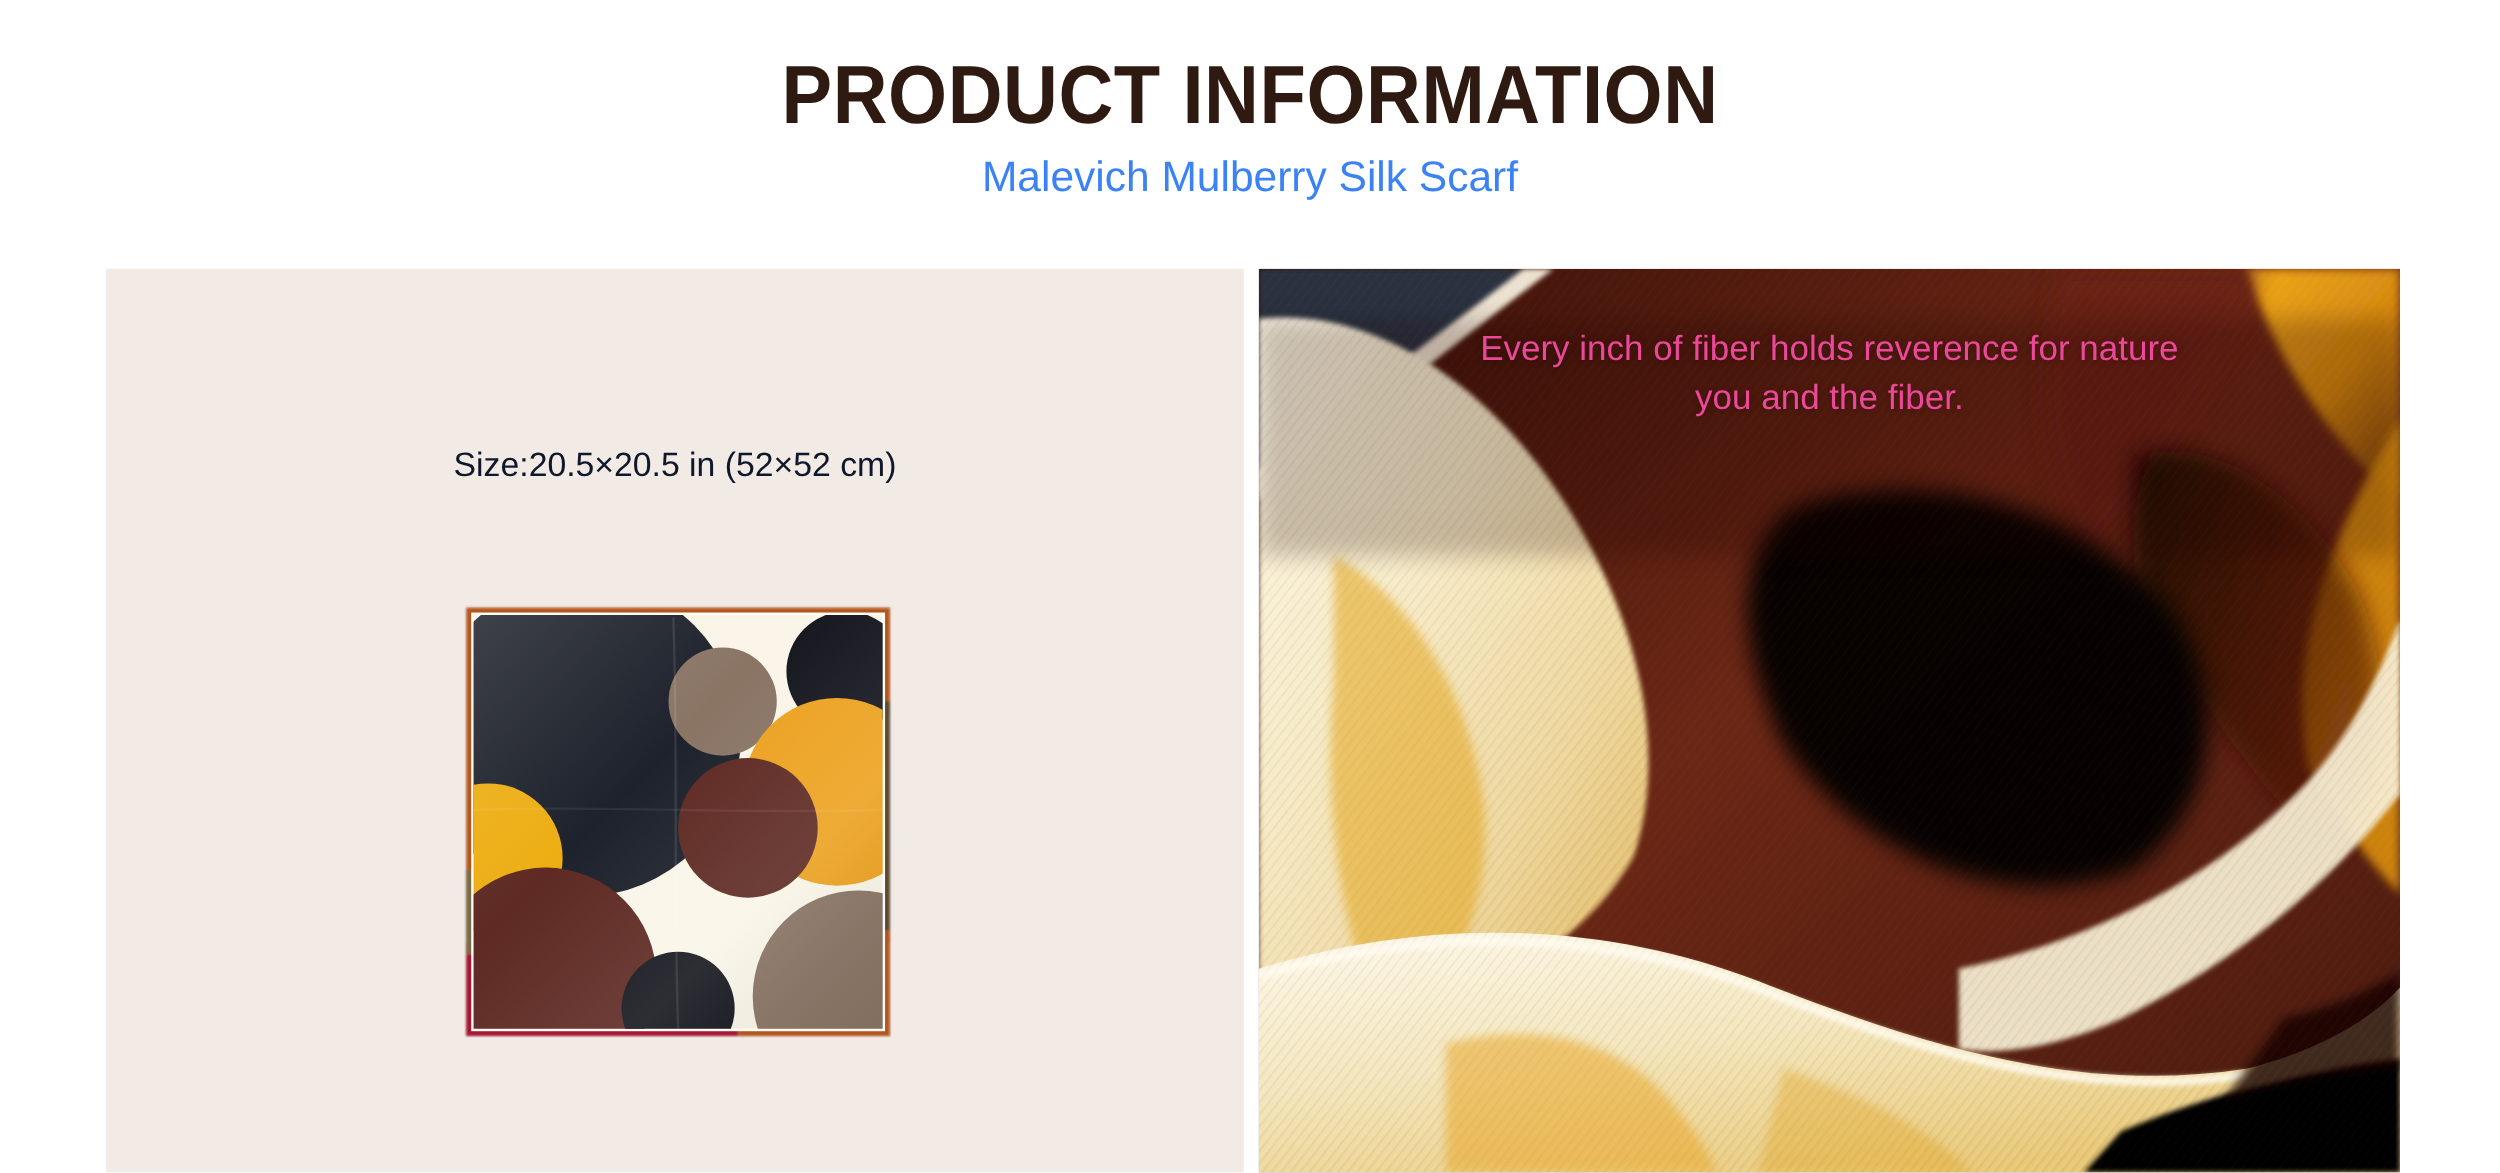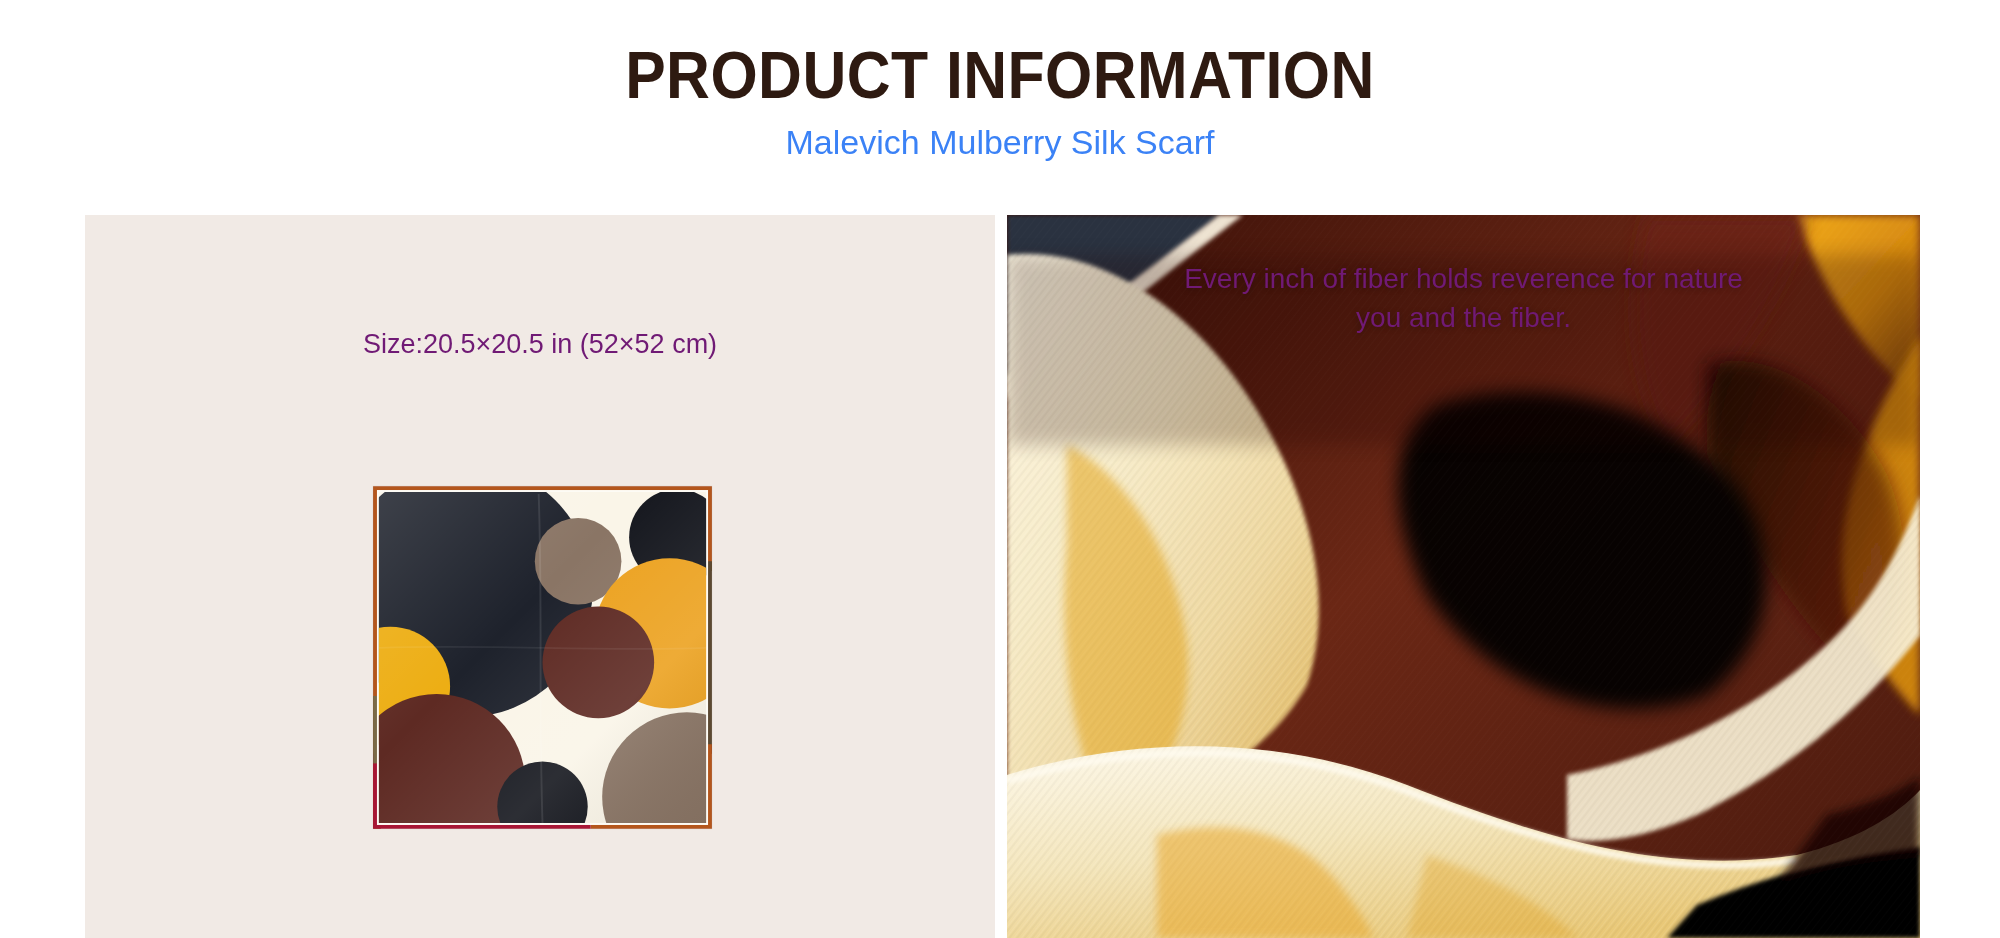--- a/index.html
+++ b/index.html
@@ -31,33 +31,33 @@
     position:absolute; left:85px; top:215px; width:910px; height:723px;
     background:#F1EAE5; overflow:hidden;
   }
   .panel-right {
     position:absolute; left:1007px; top:215px; width:913px; height:723px;
     overflow:hidden;
   }
 
   
   .spec-block { position:absolute; left:0; top:110px; width:910px; text-align:center; }
-  .spec-line { font-size:27px; color:#701a75; line-height:1.45; white-space:nowrap; }
+  .spec-line { font-size:27px; color:#0f172a; line-height:1.45; white-space:nowrap;margin-top:28px; }
 
   
   .scarf-wrap { position:absolute; left:265px; top:250px; width:385px; height:385px; }
   .scarf-svg { display:block; width:385px; height:385px; }
 
   
   .photo { position:absolute; inset:0; background:#2B1008; }
   .photo svg { display:block; width:100%; height:100%; }
 
   .quote {
     position:absolute; left:50px; top:45px; width:813px;
-    text-align:center; color:#701a75; font-size:28px; line-height:1.38;
+    text-align:center; color:#ec4899; font-size:28px; line-height:1.38;
     text-shadow:0 1px 6px rgba(0,0,0,0.30);
     pointer-events:none;
   }
   .quote div { white-space:nowrap; }
 </style>
 </head>
 <body>
 
 <div class="page">
 

